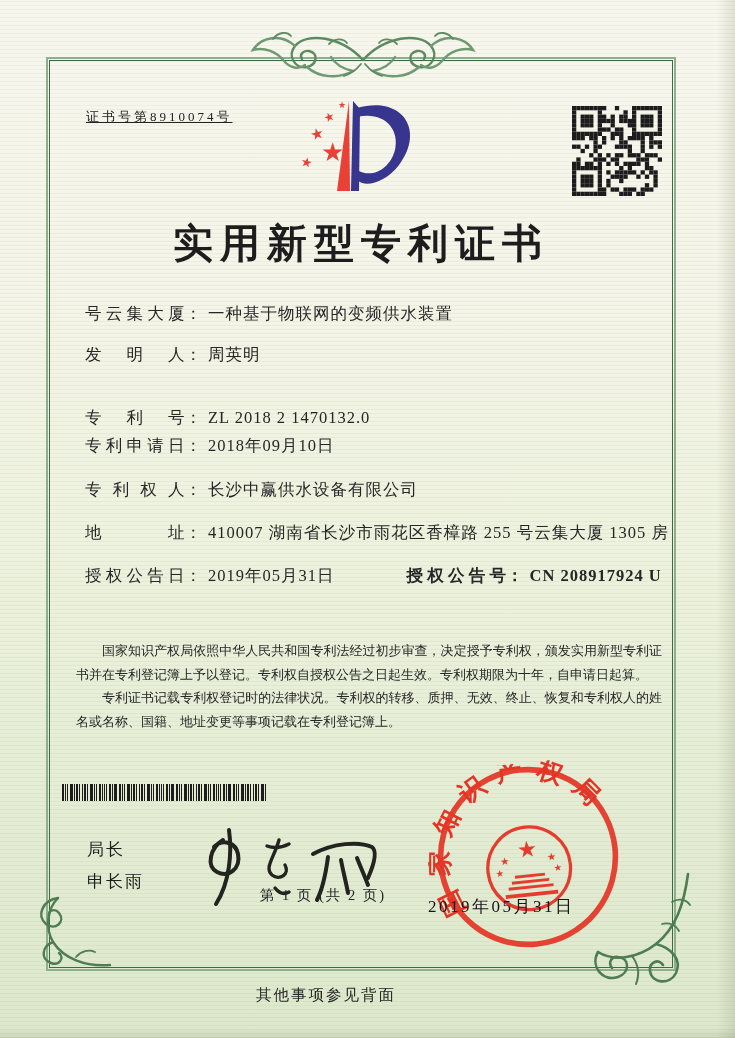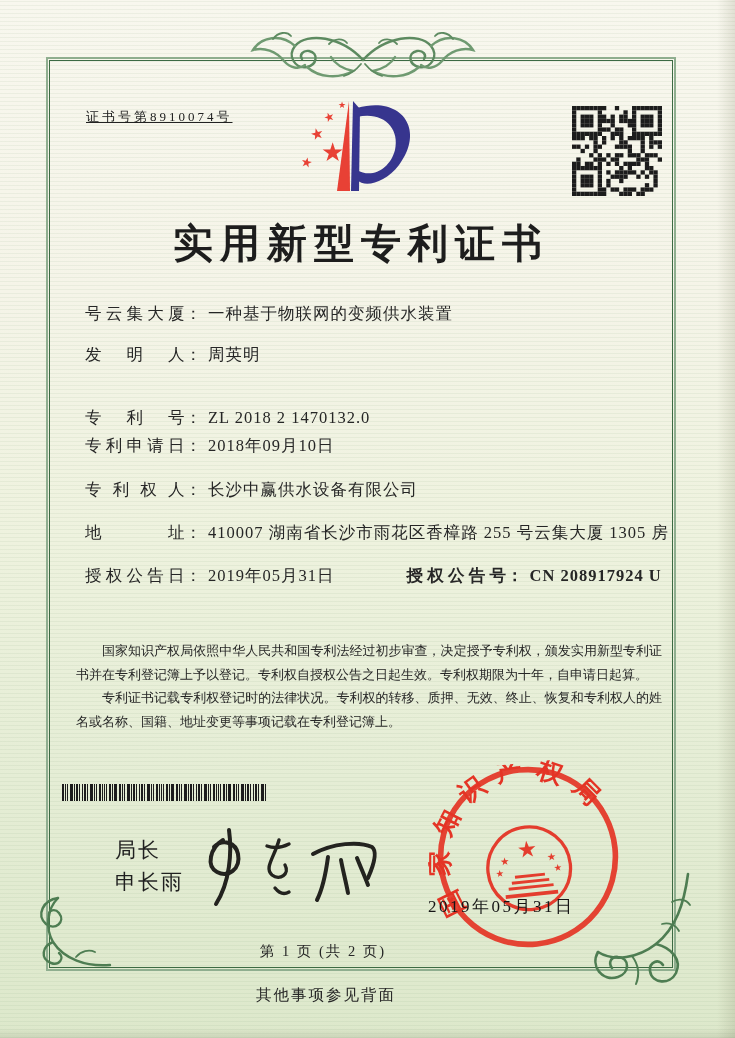--- a/index.html
+++ b/index.html
@@ -37,28 +37,28 @@
   .colon { display:inline-block; margin-right:6px; }
   .row .val { letter-spacing:1px;margin-top:8px; }
   .row2part { display:inline-block; margin-left:72px;font-weight:bold; }
 
   .paras { position:absolute; left:76px; top:599px; width:586px; font-size:13px;
     line-height:23.5px; text-align:justify; color:#262626;margin-top:40px; }
   .paras p { text-indent:2em; }
 
   .barcode { position:absolute; left:62px; top:784px; width:206px; height:17px; }
 
-  .officer { position:absolute; left:87px; top:834px; font-size:21px; line-height:32px;
-    letter-spacing:2px; color:#1f1f1f;margin-left:28px; }
+  .officer { position:absolute; left:87px; top:834px; font-size:17px; line-height:32px;
+    letter-spacing:2px; color:#1f1f1f; }
   .signature { position:absolute; left:183px; top:810px; width:200px; height:98px; }
 
   .seal { position:absolute; left:428px; top:763px; width:200px; height:188px; transform:rotate(-6deg); }
   .seal-date { position:absolute; left:428px; top:895px; font-size:17px; letter-spacing:2.5px; color:#151515; }
 
-  .page-no { position:absolute; left:46px; top:942px; width:630px; text-align:center;
+  .page-no { position:absolute; left:46px; top:886px; width:630px; text-align:center;
     font-size:14.5px; letter-spacing:2px; transform:translateX(-38px); color:#262626; }
   .back-note { position:absolute; left:46px; top:985px; width:630px; text-align:center;
     font-size:15.5px; letter-spacing:2px; transform:translateX(-45px); color:#262626;padding-left:20px; }
 
   .orn { position:absolute; }
   .orn-top { left:243px; top:24px; width:240px; height:66px; }
   .orn-bl { left:32px; top:893px; width:84px; height:80px; }
   .orn-br { left:592px; top:872px; width:104px; height:122px; }
 
   svg { display:block; width:100%; height:100%; }

